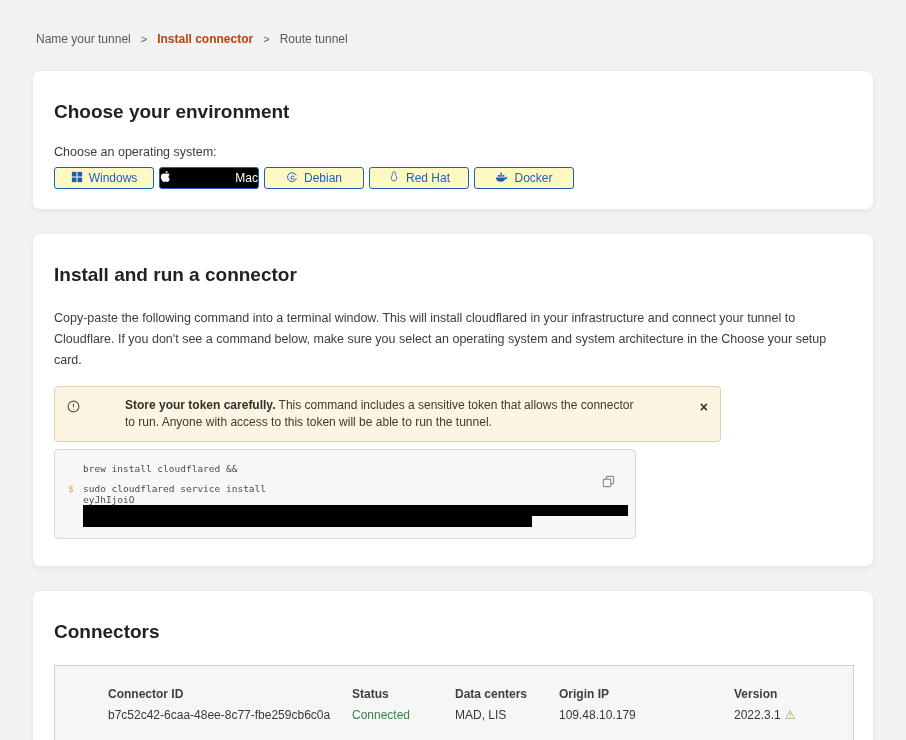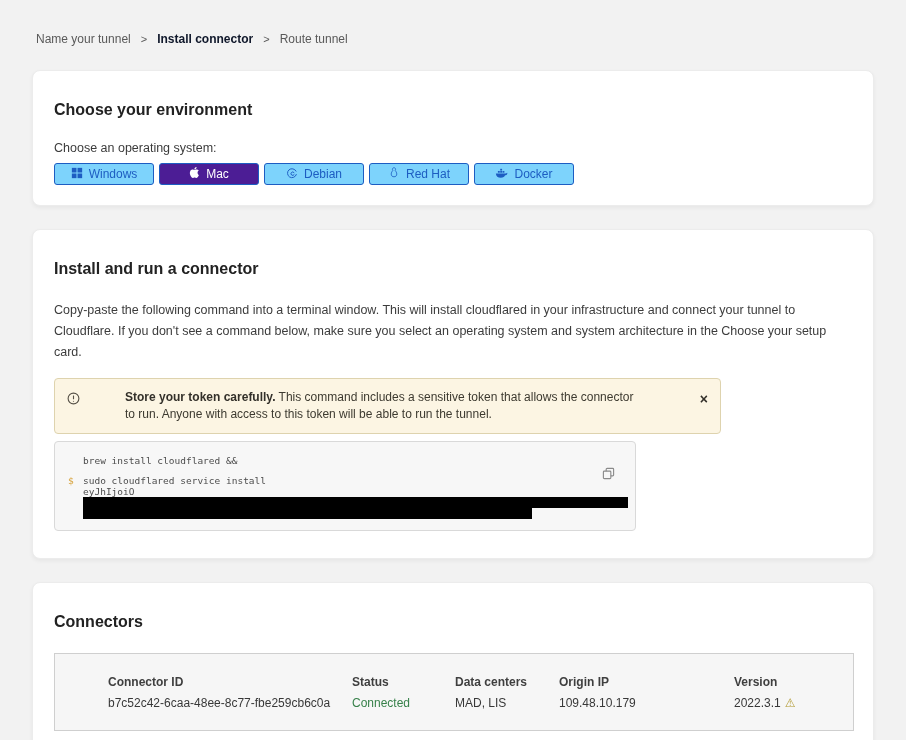--- a/index.html
+++ b/index.html
@@ -7,46 +7,46 @@
   body {
     background: #f2f2f2;
     font-family: "Liberation Sans", sans-serif;
     color: #313131;
   }
   .page { padding: 32px 32px 0; }
 
   
   .breadcrumb { display: flex; align-items: center; gap: 10px; font-size: 12px; color: #595959; margin: 0 0 24px 4px; }
   .breadcrumb .crumb { cursor: default; }
-  .breadcrumb .crumb.active { font-weight: bold; color: #0f172a; }
+  .breadcrumb .crumb.active { font-weight: bold; color: #c2410c; }
   .breadcrumb .sep { color: #595959; font-size: 11px; }
 
   
   .card {
     background: #fff;
     border: 1px solid #ececec;
     border-radius: 8px;
     box-shadow: 0 2px 4px rgba(0,0,0,0.05);
     padding: 30px 21px 20px;
     margin-bottom: 23px;
   }
-  .card h2 { font-size: 16px; font-weight: bold; color: #222; }
+  .card h2 { font-size: 19px; font-weight: bold; color: #222; }
 
   
   .card-env h2 { margin-bottom: 22px; }
   .os-label { font-size: 12.5px; color: #3c3c3c; margin-bottom: 8px; }
   .os-row { display: flex; }
   .os-btn {
     width: 100px; height: 22px; margin-right: 5px;
     display: inline-flex; align-items: center; justify-content: center; gap: 6px;
-    background: #7dd3fc; border: 1px solid #1d5dc2; border-radius: 3px;
+    background: #fef9c3; border: 1px solid #1d5dc2; border-radius: 3px;
     color: #1d5dc2; font-size: 12px; font-family: "Liberation Sans", sans-serif;
     cursor: pointer; padding: 0;
   }
-  .os-btn.selected { background: #4c1d95; color: #fff; }
+  .os-btn.selected { background: #000000; color: #fff; justify-content: space-between; }
   .os-btn svg { flex: 0 0 auto; }
 
   
   .card-install { padding-bottom: 27px; }
   .card-install h2 { margin-bottom: 22px; }
   .card-install p.desc { font-size: 12.5px; line-height: 21px; color: #3c3c3c; margin-bottom: 15px; max-width: 800px; }
 
   .warn-banner {
     width: 667px; display: flex; align-items: flex-start;
     background: #fcf5e3; border: 1px solid #ded3ae; border-radius: 4px;

